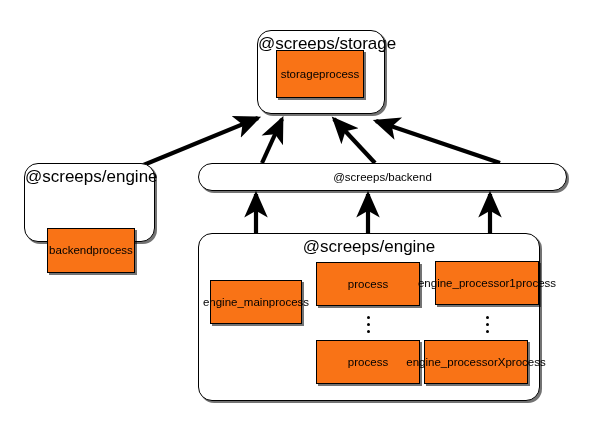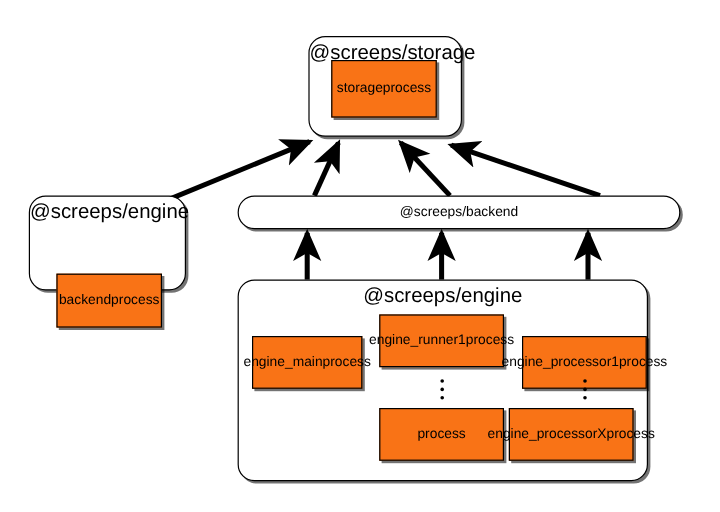--- a/index.html
+++ b/index.html
@@ -96,21 +96,21 @@
 
   
   #pkg-engine {
     left: 198px; top: 233px; width: 342px; height: 168px;
   }
   #pkg-engine .pkg-title { top: 6px; }
 
   
   #proc-engine-main       { left: 210px; top: 280px; width: 92px; height: 44px; }
   #proc-engine-runner1    { left: 316px; top: 262px; width: 104px; height: 44px; }
-  #proc-engine-processor1 { left: 435px; top: 280px; width: 104px; height: 44px; }
+  #proc-engine-processor1 { left: 435px; top: 261px; width: 104px; height: 44px; }
   #proc-engine-runnerx    { left: 316px; top: 340px; width: 104px; height: 44px; }
   #proc-engine-processorx { left: 424px; top: 340px; width: 104px; height: 44px; }
 
   
   .vdots {
     position: absolute;
     width: 10px;
     text-align: center;
     font-size: 15px;
     line-height: 5px;
@@ -190,21 +190,20 @@
   <div class="pkg" id="pkg-engine">
     <div class="pkg-title">@screeps/engine</div>
   </div>
 
   <div class="proc" id="proc-engine-main">
     <span>engine_main</span>
     <span>process</span>
   </div>
 
   <div class="proc" id="proc-engine-runner1">
-    <span>engine_runner1</span>
     <span>process</span>
   </div>
 
   <div class="proc" id="proc-engine-processor1">
     <span>engine_processor1</span>
     <span>process</span>
   </div>
 
   <div class="vdots" id="dots-runner">
     <i></i>

